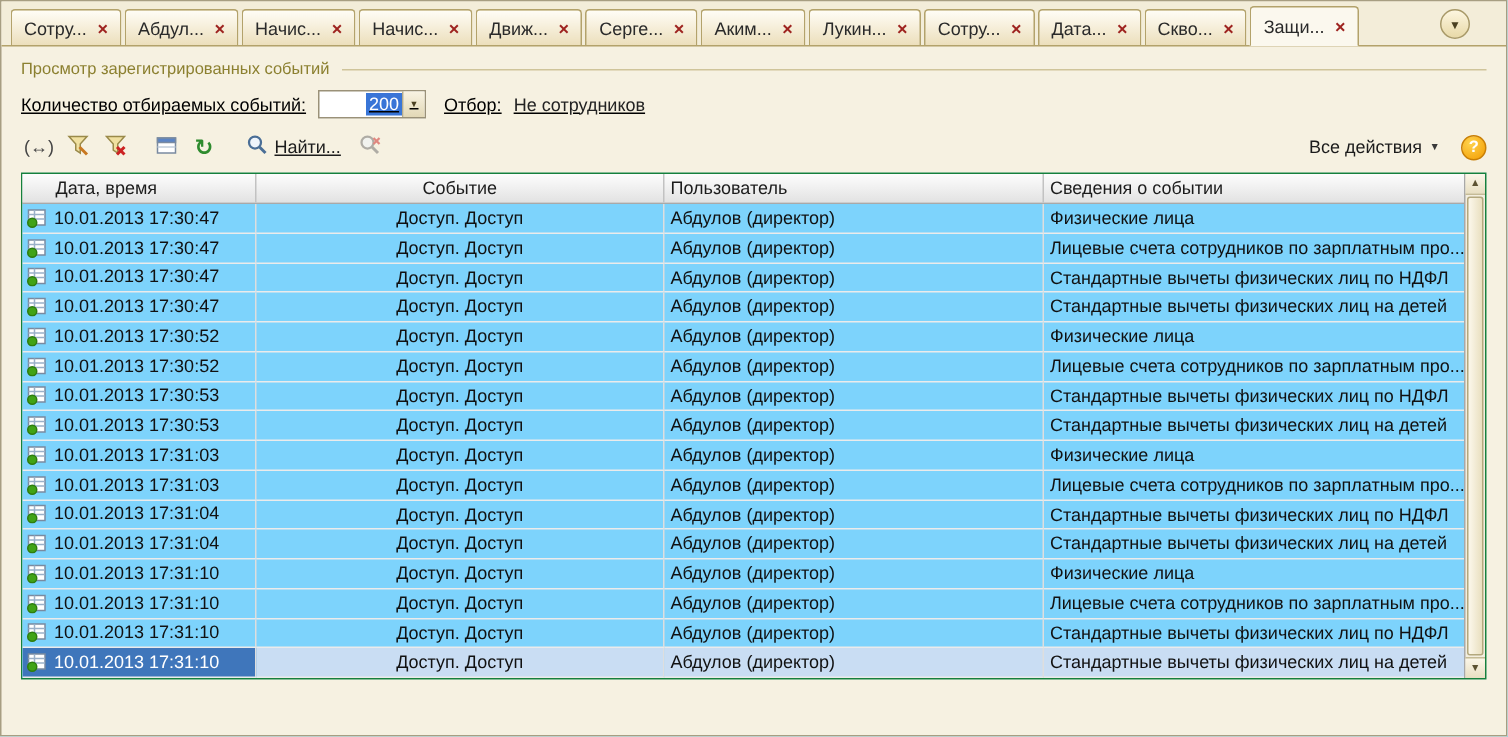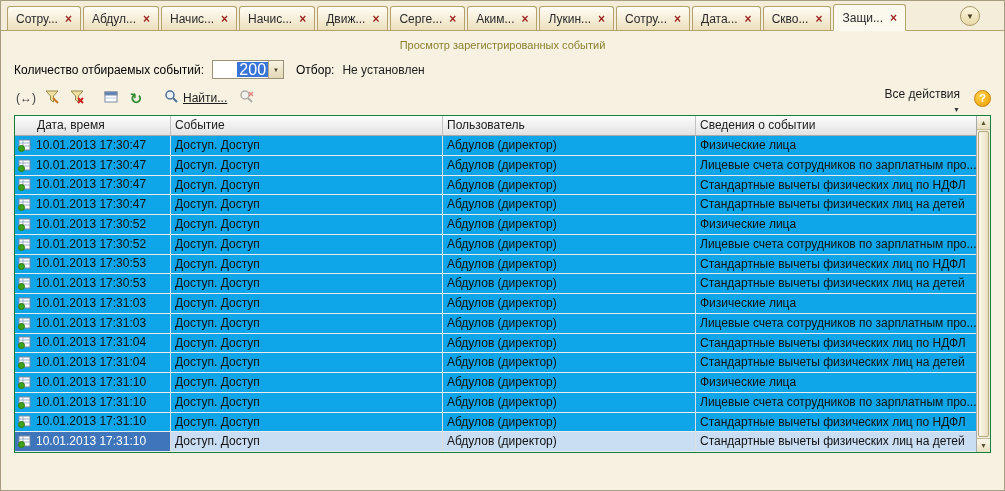--- a/index.html
+++ b/index.html
@@ -54,39 +54,39 @@
   }
 
   
   .content { flex:1; padding:0 13px; display:flex; flex-direction:column; }
   .page-title {
     margin-top:9px; font-size:15px; font-weight:bold; color:#7c7000;
     white-space:nowrap;
   }
   .group-row {
     margin-top:8px; height:14px;
-    display:flex; align-items:center; gap:8px;flex-direction:column;
+    display:flex; align-items:center; gap:8px;
   }
   .group-label { font-size:11px; color:#8c8030; white-space:nowrap; }
   .group-line { flex:1; border-top:1px solid #cfc49a; height:0; }
 
   
   .controls {
     margin-top:6px; height:21px;
-    display:flex; align-items:center; font-size:12px; color:#000;
+    display:flex; align-items:center; font-size:12px; color:#000;text-decoration:underline;
   }
   .count-label { margin-right:8px; white-space:nowrap; }
   .combo-field {
     width:72px; height:19px;
     background:#fff; border:1px solid #9a9178;
     display:flex; align-items:center;
   }
   .combo-value {
     margin-left:auto; padding:0 2px;
-    background:#3875d7; color:#fff; font-size:16px; line-height:15px;
+    background:#3875d7; color:#fff; font-size:12px; line-height:15px;
   }
   .combo-btn {
     width:15px; height:100%; flex:none;
     border-left:1px solid #b5ab8a;
     background:linear-gradient(#f8f3e3,#e2d8b6);
     display:flex; align-items:center; justify-content:center;
     font-size:6px; color:#4a4021;
   }
   .filter-label { margin-left:12px; margin-right:8px; }
   .filter-value { color:#222; }
@@ -100,21 +100,21 @@
   .tbtn {
     min-width:22px; height:22px; padding:0 2px;
     display:flex; align-items:center; justify-content:center; gap:4px;
     border-radius:2px; cursor:default;
   }
   .tbtn.text-btn { padding:0 5px;text-decoration:underline; }
   .period-glyph { font-size:12px; color:#444; }
   .refresh-glyph { font-size:15px; font-weight:bold; color:#2e8b2e; line-height:1; }
   .sep { width:6px; }
   .toolbar-right { margin-left:auto; display:flex; align-items:center; gap:10px; }
-  .all-actions { display:flex; align-items:flex-end; gap:5px; padding:0 4px; height:22px;flex-direction:column; }
+  .all-actions { display:flex; align-items:center; gap:5px; padding:0 4px; height:22px; }
   .all-actions .dd-arrow { font-size:7px; color:#3a3a3a; }
   .help-btn {
     width:17px; height:17px; border-radius:50%;
     background:radial-gradient(circle at 35% 30%, #ffd34d, #f39c00);
     border:1px solid #c87f06;
     color:#fff; font-weight:bold; font-size:11px;
     display:flex; align-items:center; justify-content:center;
   }
   .icon-dim { opacity:.5; }
 
@@ -132,29 +132,29 @@
     background:linear-gradient(#fdfdfd,#e2e2e2);
     border-bottom:1px solid #a9a9a9;
     font-size:12px; color:#1c1c1c;
   }
   .th {
     line-height:19px; padding:0 4px;
     border-right:1px solid #c2c2c2;
     white-space:nowrap; overflow:hidden;
   }
   .th.c-date { padding-left:22px; }
-  .tbody { flex:1; overflow:hidden; background:#0ea5e9; }
+  .tbody { flex:1; overflow:hidden; background:#7dd3fc; }
   .trow { display:flex; height:19.75px; }
   .cell {
     padding:0 4px; line-height:19px; font-size:12px; color:#111;
     border-right:1px solid #dedede; border-bottom:1px solid #ebebeb;
     white-space:nowrap; overflow:hidden;
   }
   .c-date { width:156px; flex:none; }
-  .c-event { width:272px; flex:none; }
+  .c-event { width:272px; flex:none;text-align:center; }
   .c-user { width:253px; flex:none; }
   .c-details { flex:1; min-width:0; border-right:none; }
   .cell.c-date { display:flex; align-items:center; gap:5px; padding-left:3px; }
   .row-icon { flex:none; display:flex; }
   .trow.selected .cell { background:#c9ddf3; }
   .trow.selected .cell.c-date { background:#3f76bb; color:#fff; }
 
   
   .vscroll {
     width:14px; flex:none;
@@ -253,21 +253,21 @@
       <span class="group-line"></span>
     </div>
 
     <div class="controls">
       <span class="count-label">Количество отбираемых событий:</span>
       <div class="combo-field">
         <span class="combo-value">200</span>
         <span class="combo-btn">▼</span>
       </div>
       <span class="filter-label">Отбор:</span>
-      <span class="filter-value">Не установлен</span>
+      <span class="filter-value">Не сотрудников</span>
     </div>
 
     <div class="toolbar">
       <div class="tbtn">
         <span class="period-glyph">(↔)</span>
       </div>
       <div class="tbtn">
         <span>
           <svg width="16" height="16" viewBox="0 0 16 16">
               <path d="M2 2 h12 l-4.5 5 v6 l-3 -2 v-4 z" fill="#f0e0a0" stroke="#9a8a4a"></path>

